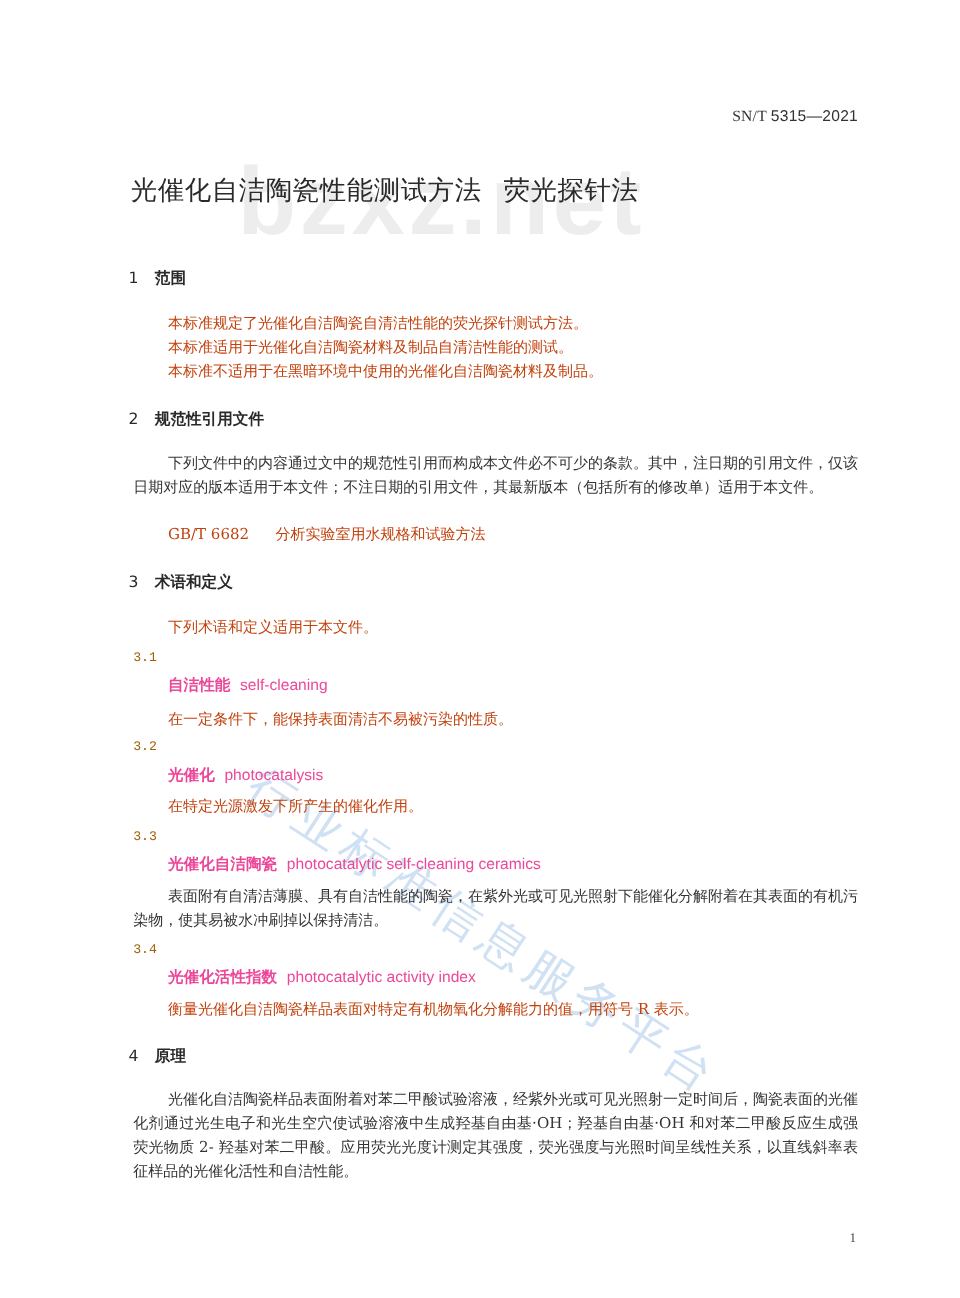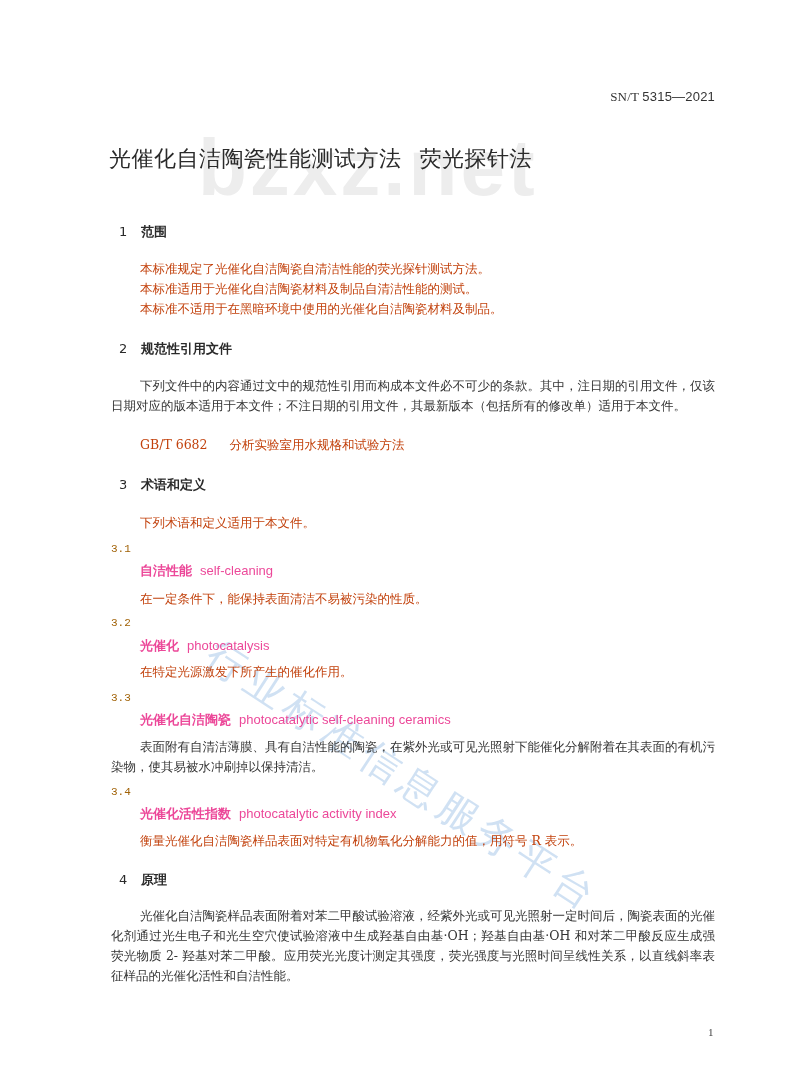--- a/index.html
+++ b/index.html
@@ -54,21 +54,21 @@
       font-family: "DejaVu Sans", "Liberation Sans", sans-serif;
       font-size: 22px;
       color: #2a2a2a;
       z-index: 2;
       letter-spacing: 0.5px;
     }
     .doc-title .gap { display: inline-block; width: 18px; }
 
     .sec-head {
       position: absolute;
-      left: 119px;
+      left: 107px;
       font-family: "DejaVu Sans", "Liberation Sans", sans-serif;
       font-size: 13px;
       color: #2a2a2a;
       font-weight: bold;
       z-index: 2;
     }
     .sec-head .n {
       font-weight: normal;
       display: inline-block;
       width: 22px;

